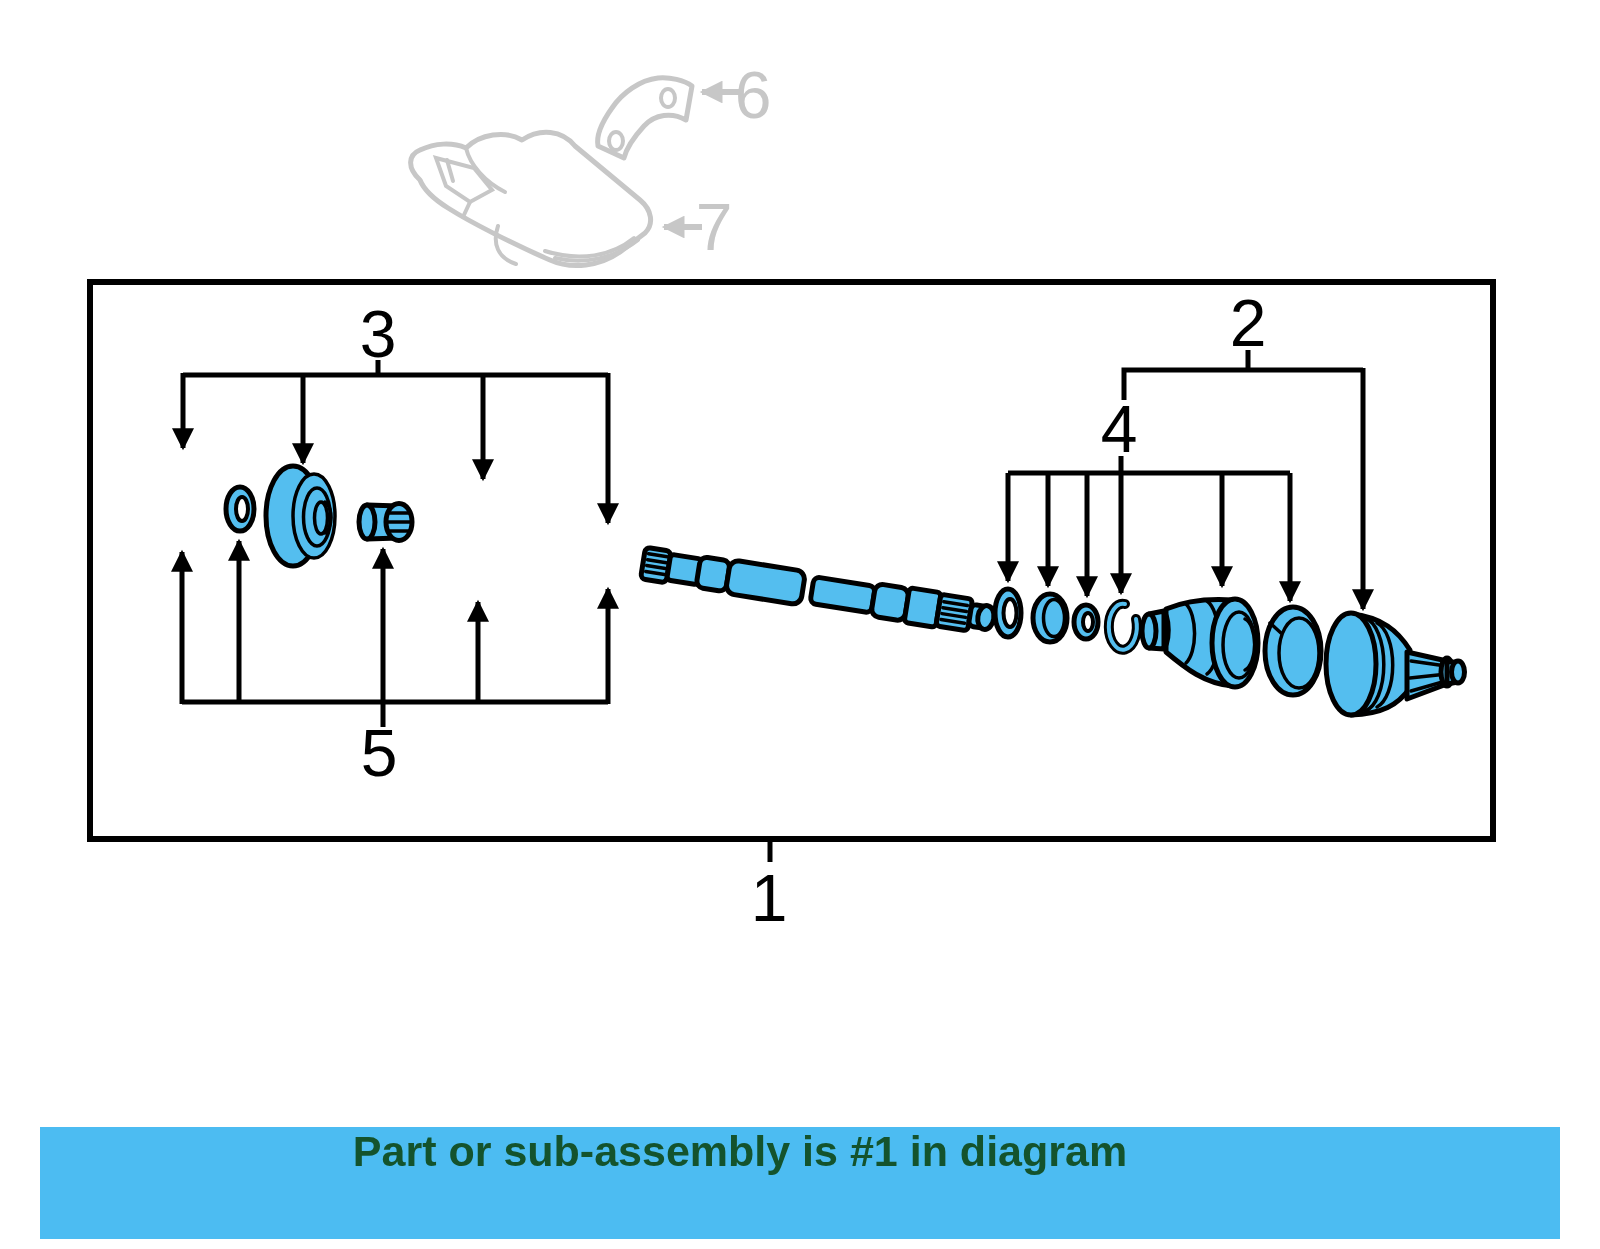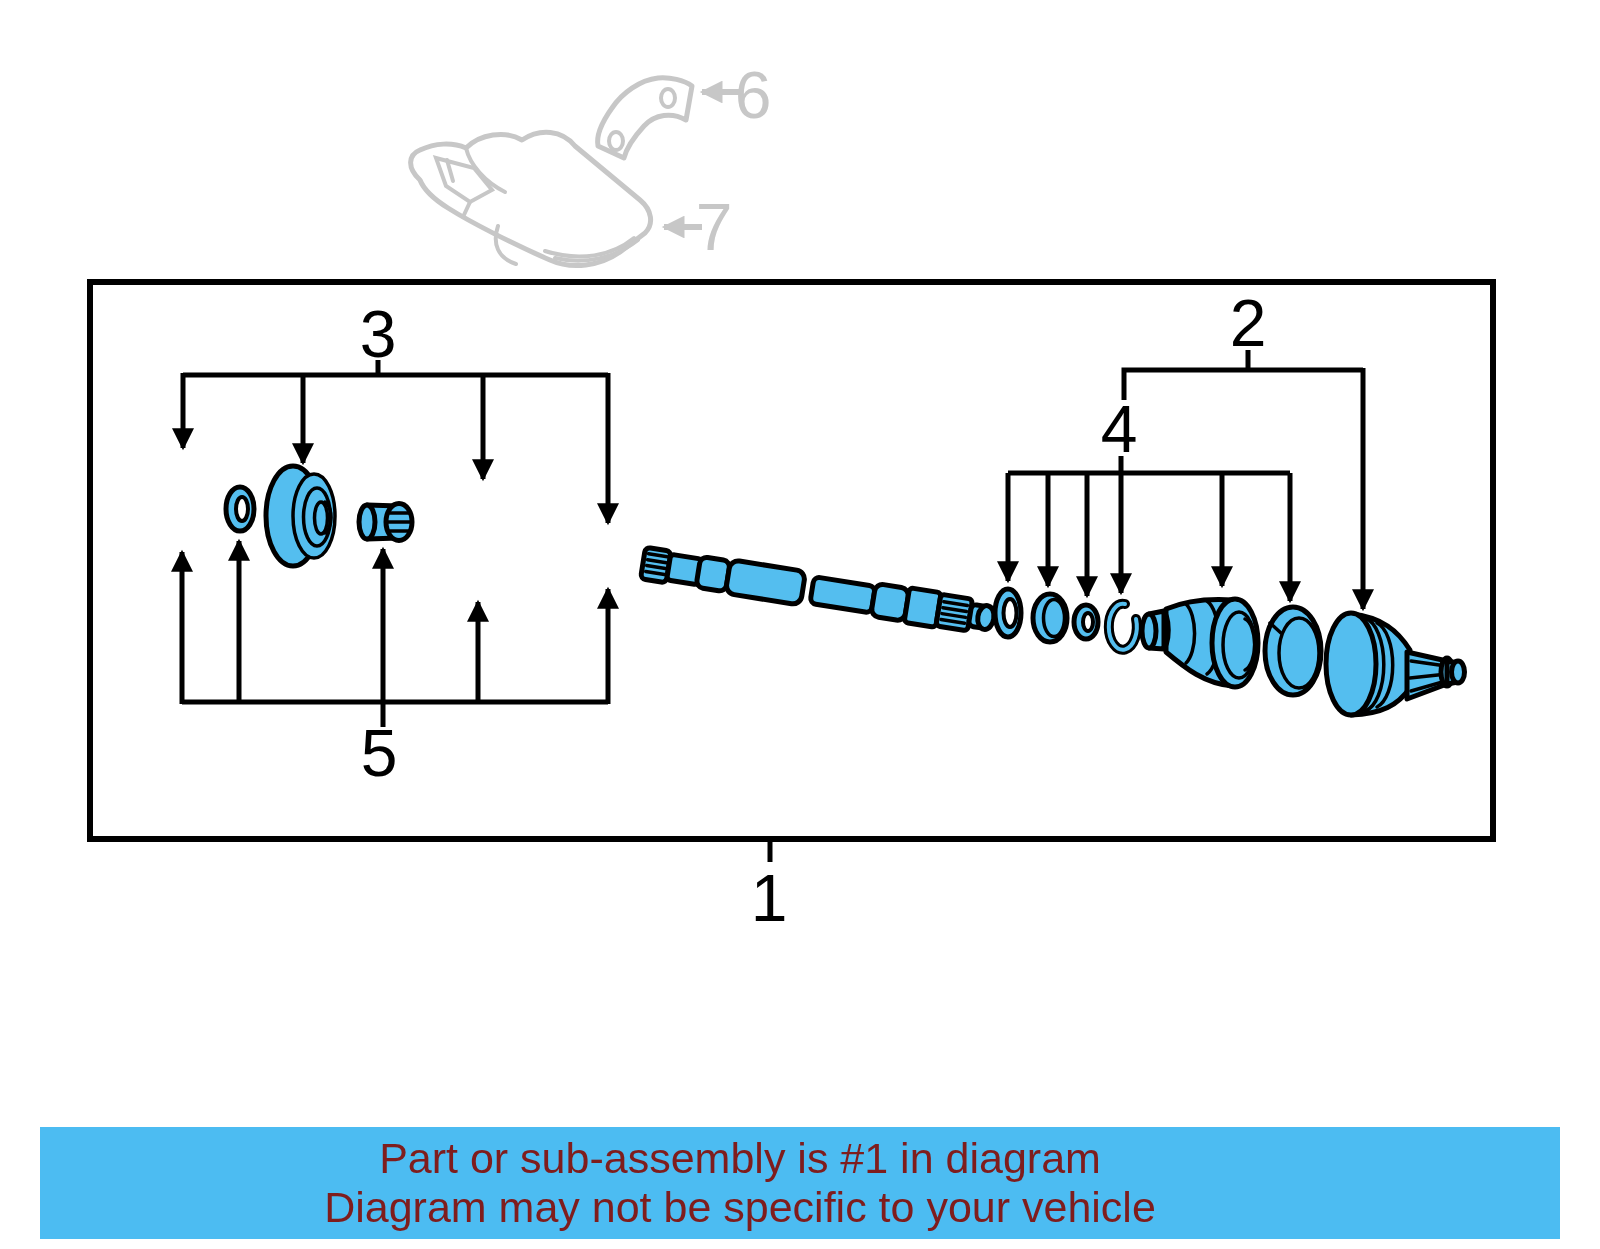--- a/index.html
+++ b/index.html
@@ -30,23 +30,23 @@
   .snap{fill:none;stroke:var(--c-line);stroke-width:10;stroke-linecap:round;}
   .snapin{fill:none;stroke:var(--c-highlight);stroke-width:4;stroke-linecap:round;}
   .num{font-family:"Liberation Sans",sans-serif;font-size:66px;fill:var(--c-line);text-anchor:middle;}
   .num-gray{fill:var(--c-muted);}
   .mk{fill:var(--c-line);}
   .mkg{fill:var(--c-muted);}
   
   .band{
     position:absolute;left:40px;top:1127px;width:1520px;height:112px;
     background:var(--c-band);
-    display:flex;flex-direction:column;justify-content:center;align-items:center;
+    display:flex;flex-direction:column;justify-content:flex-start;align-items:center;
     box-sizing:border-box;padding-right:120px;
-    color:#7f1d1d;font-size:43px;line-height:49px;white-space:nowrap;
+    color:#14532d;font-size:43px;line-height:49px;white-space:nowrap;font-weight:bold;
   }
 </style>
 </head>
 <body>
 
 <svg width="1600" height="1249" viewBox="0 0 1600 1249">
   <defs>
     <marker id="ah" viewBox="0 0 10 10" refX="9" refY="5" markerWidth="5" markerHeight="4.4" orient="auto-start-reverse" markerUnits="strokeWidth">
       <path d="M0,0 L10,5 L0,10 Z" class="mk"></path>
     </marker>
@@ -202,14 +202,13 @@
   </g>
 
   <g>
     <path class="ln" d="M770,841 V862"></path>
     <text class="num" x="769" y="921">1</text>
   </g>
 </svg>
 
 <div class="band">
   <div>Part or sub-assembly is #1 in diagram</div>
-  <div>Diagram may not be specific to your vehicle</div>
 </div>
 
 </body></html>

